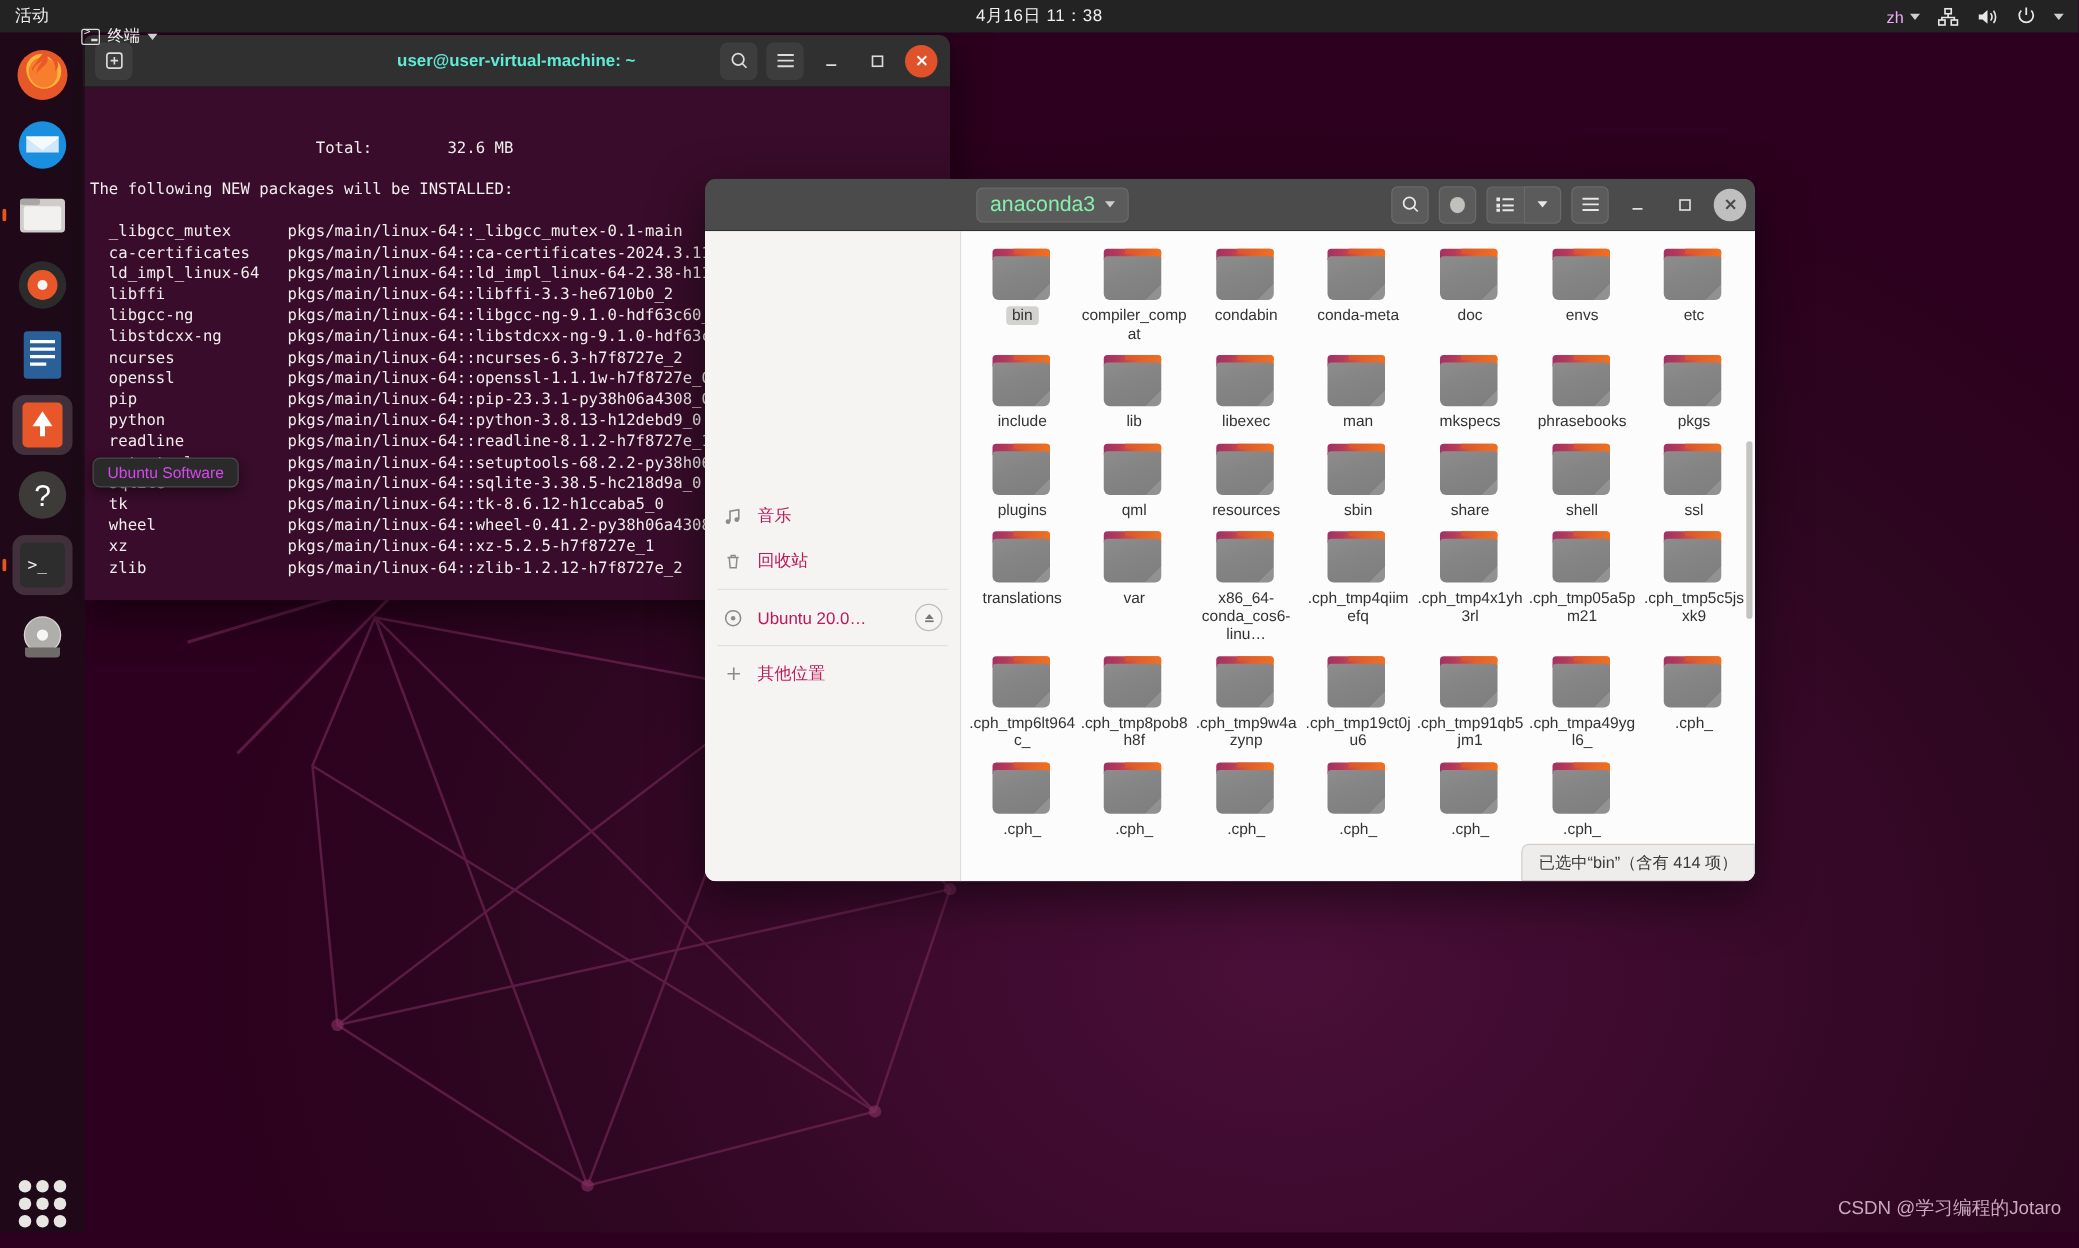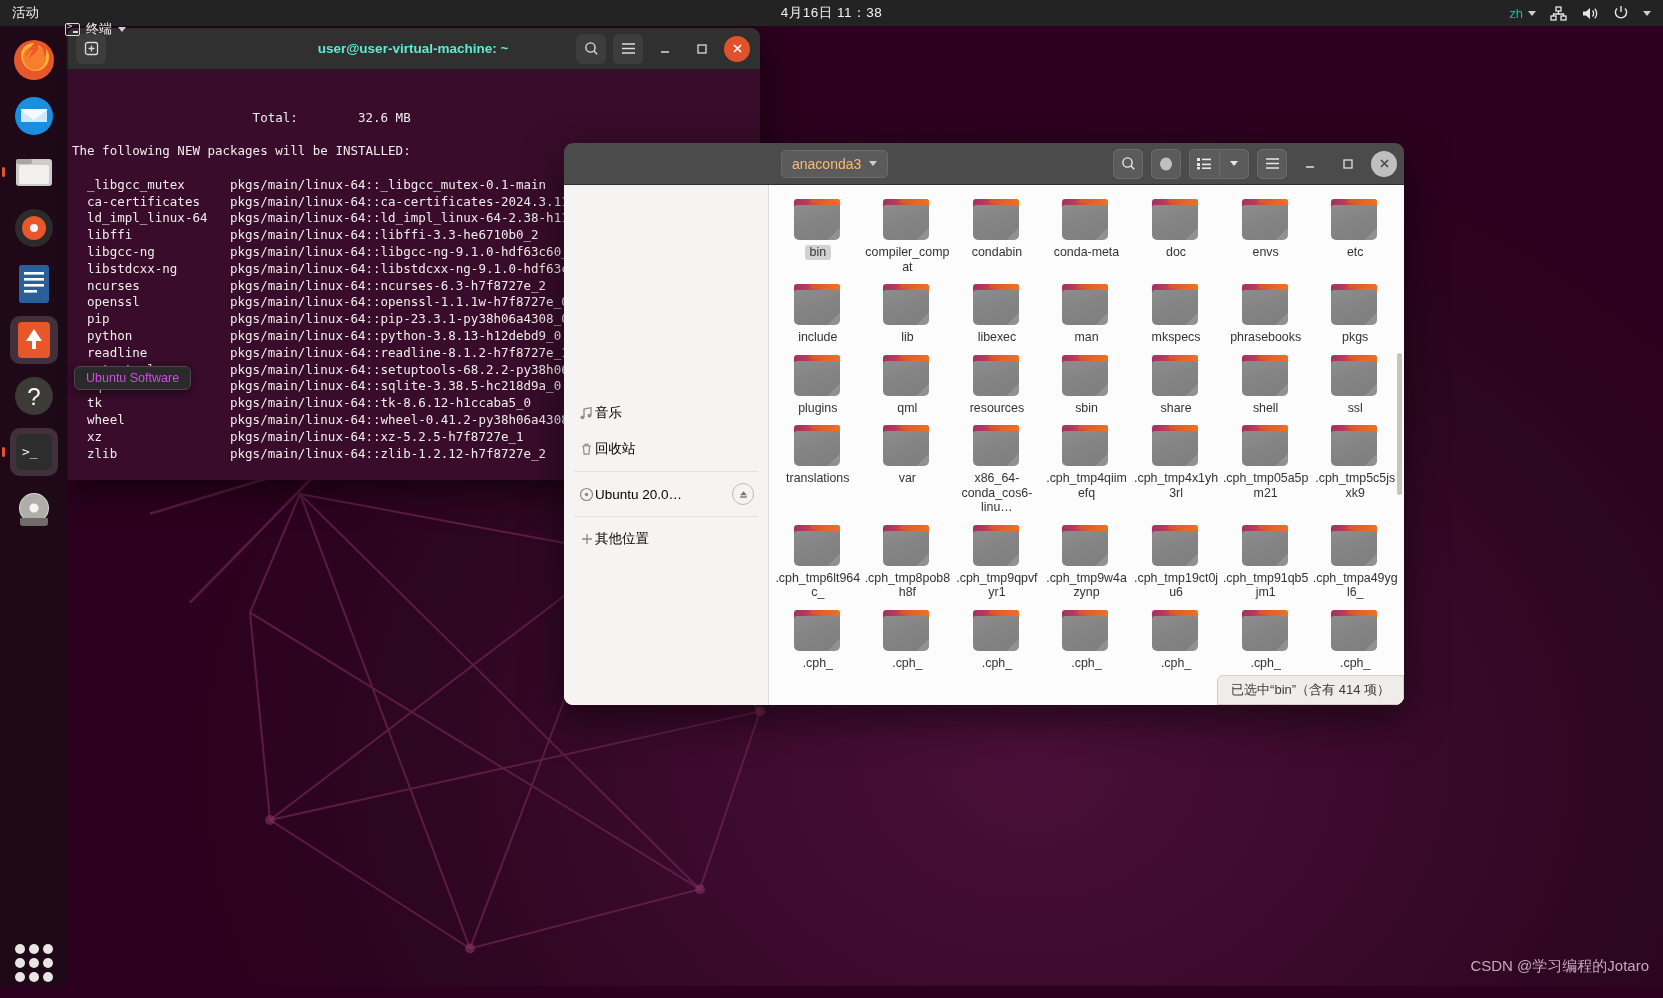--- a/index.html
+++ b/index.html
@@ -43,21 +43,21 @@
   .caret { width: 0; height: 0; border-left: 4.5px solid transparent; border-right: 4.5px solid transparent;
            border-top: 5px solid #cfcfcf; display: inline-block; }
   #clock {
     position: absolute; left: 50%; transform: translateX(-50%);
     font-size: 13.5px; letter-spacing: .5px; white-space: nowrap;
   }
   #panel-right {
     position: absolute; right: 12px; display: flex; align-items: center; gap: 14px;
   }
   #panel-right .lang { font-size: 13px; display: flex; align-items: center; gap: 5px; }
-  #panel-right .lang .z { color: #14b8a6; }
+  #panel-right .lang .z { color: #f0abfc; }
   .pnl-icon { display: inline-flex; align-items: center; }
 
   
   #dock {
     position: absolute; left: 0; top: 26px; width: 68px; height: 972px;
     background: rgba(26,12,22,0.72);
     display: flex; flex-direction: column; align-items: center;
     padding-top: 10px; gap: 8px; z-index: 60;
   }
   .dock-item {
@@ -127,40 +127,40 @@
     display: flex; flex-direction: column;
   }
   #files-header {
     height: 42px; background: #4b4b4b; display: flex; align-items: center;
     border-bottom: 1px solid #2f2f2f; padding: 0 7px; gap: 5px;
   }
   #files-header .sidebar-head { width: 205px; height: 100%; display: flex; align-items: center; }
   .path-btn {
     background: #5b5b5b; border: 1px solid #6a6a6a; border-radius: 5px;
     height: 28px; padding: 0 10px; display: flex; align-items: center; gap: 8px;
-    color: #fdba74; font-size: 14px;
+    color: #86efac; font-size: 17px;
   }
   .hbtn {
     width: 30px; height: 30px; border-radius: 5px; background: #5b5b5b; border: 1px solid #6a6a6a;
     display: flex; align-items: center; justify-content: center; color: #e8e8e8;
   }
   .hbtn.plain { background: transparent; border: none; }
   .hbtn.closec { background: #bfbfbf; color: #4b4b4b; border-radius: 50%; width: 26px; height: 26px; border: none; font-size: 15px; }
   .hgroup { display: flex; }
   .hgroup .hbtn:first-child { border-radius: 5px 0 0 5px; border-right: none; }
   .hgroup .hbtn:last-child { border-radius: 0 5px 5px 0; }
 
   #files-main { flex: 1; display: flex; background: #fafafa; min-height: 0; }
   #files-sidebar {
     width: 205px; background: #f5f4f2; border-right: 1px solid #dedbd8;
     padding-top: 4px; font-size: 13.5px; color: #3b3b3b; position: relative;
   }
   .side-item {
-    display: flex; align-items: center; 
-    height: 36px; padding: 0 14px; color: #000000;
+    display: flex; align-items: center; gap: 11px;
+    height: 36px; padding: 0 14px; color: #be185d;
   }
   .side-item .s-ic { width: 17px; display: flex; justify-content: center; color: #8b8b8b; }
   .side-sep { height: 1px; background: #e2dfdc; margin: 4px 10px; }
   .eject {
     margin-left: auto; width: 22px; height: 22px; border-radius: 50%;
     border: 1px solid #bdbdbd; display: flex; align-items: center; justify-content: center;
     font-size: 9px; color: #767676;
   }
   #files-view {
     flex: 1; position: relative; overflow: hidden; background: #fcfcfc;
@@ -735,27 +735,20 @@
                 <span class="tab"></span>
                 <span class="body"></span>
               </div>
               <div class="fname">.cph_tmp8pob8h8f</div>
             </div>
             <div class="fitem">
               <div class="folder-ic">
                 <span class="tab"></span>
                 <span class="body"></span>
               </div>
-              <div class="fname">.cph_tmp9qpvfyr1</div>
-            </div>
-            <div class="fitem">
-              <div class="folder-ic">
-                <span class="tab"></span>
-                <span class="body"></span>
-              </div>
               <div class="fname">.cph_tmp9w4azynp</div>
             </div>
             <div class="fitem">
               <div class="folder-ic">
                 <span class="tab"></span>
                 <span class="body"></span>
               </div>
               <div class="fname">.cph_tmp19ct0ju6</div>
             </div>
             <div class="fitem">

